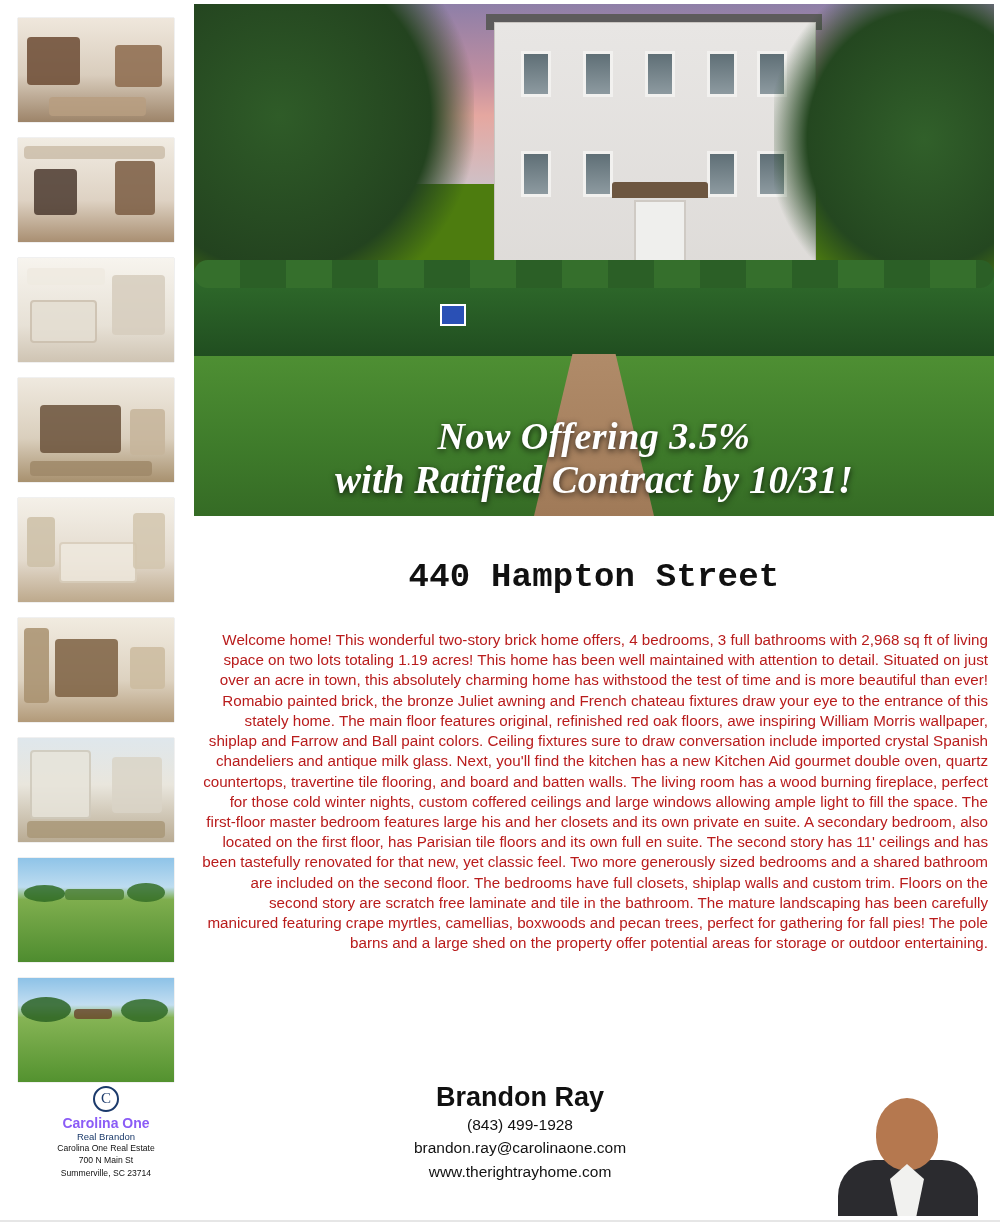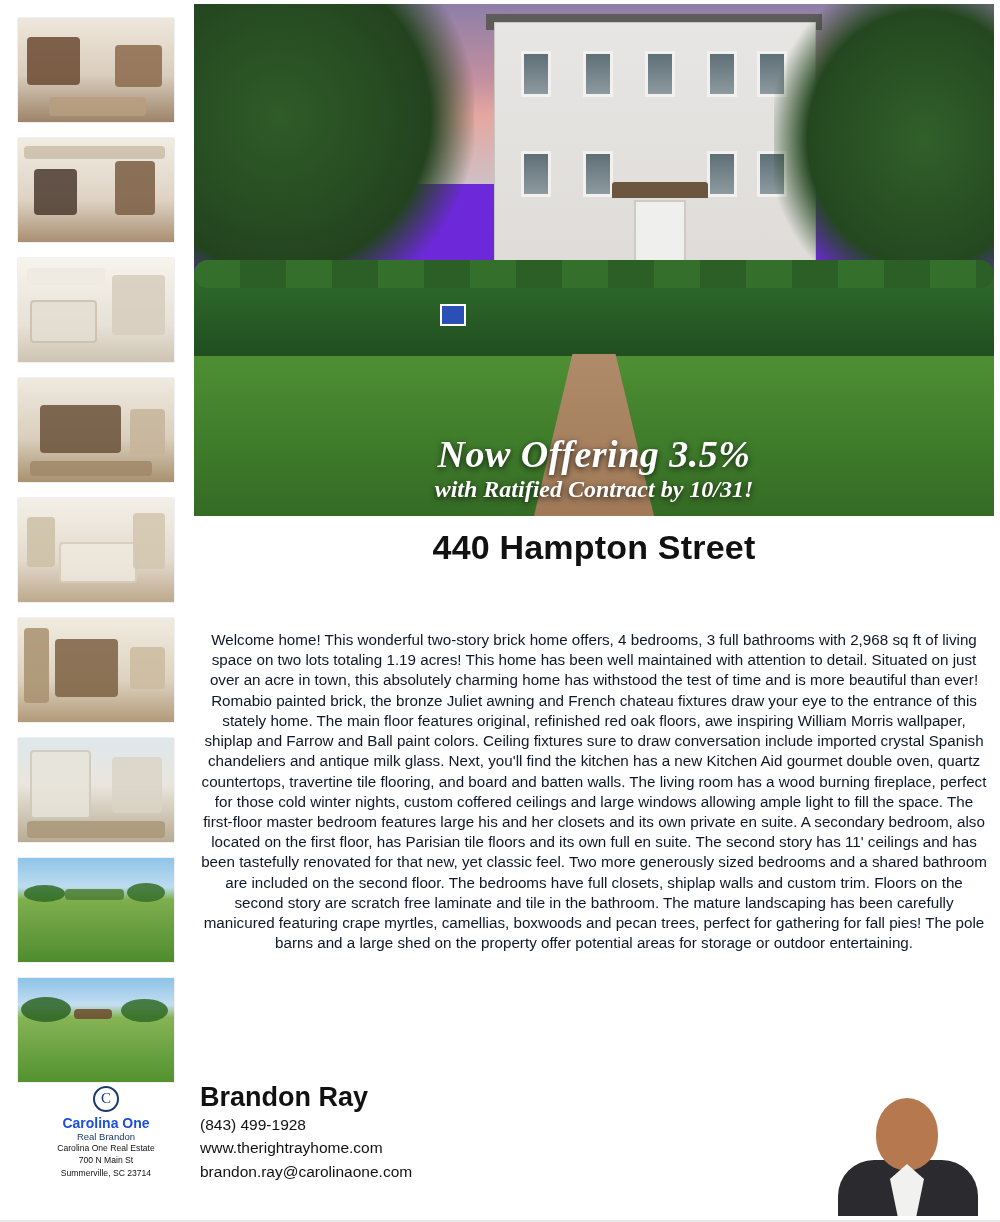--- a/index.html
+++ b/index.html
@@ -87,21 +87,21 @@
   .t-yard2 .blobC { left:36%; top:30%; width:24%; height:9%; background:#6b4a2e; }
 
   
   #hero {
     position: absolute;
     left: 194px;
     top: 4px;
     width: 800px;
     height: 512px;
     overflow: hidden;
-    background: #6d28d9;
+    background: #4d7c0f;
   }
   #hero .hero-sky {
     position: absolute; left:0; right:0; top:0; height: 180px;
     background: linear-gradient(180deg, #8e7fa8 0%, #c08ea0 40%, #e5a7a0 62%, #cfc0c6 100%);
   }
   #hero .hero-house {
     position: absolute;
     left: 300px; top: 18px; width: 320px; height: 300px;
     background: linear-gradient(180deg,#e8e6e4 0%, #dcd9d6 100%);
     border: 1px solid #c9c5c1;
@@ -164,51 +164,52 @@
     font-style: italic;
     text-shadow: 0 2px 6px rgba(0,0,0,.75);
   }
   #hero .overlay-line1 {
     font-size: 38px;
     font-weight: bold;
     letter-spacing: .5px;
     line-height: 1.12;
   }
   #hero .overlay-line2 {
-    font-size: 24px;
+    font-size: 39px;
     font-weight: bold;
     line-height: 1.2;
   }
 
   
   #listing-head {
     position: absolute;
-    left: 194px; top: 528px; width: 800px;
+    left: 194px; top: 558px; width: 800px;
     text-align: center;
+    font-family: Liberation Mono, monospace;
   }
   #listing-address {
     font-size: 34px;
     font-weight: bold;
     letter-spacing: .2px;
     margin: 0;
   }
   #listing-sub {
     font-size: 25px;
     font-weight: bold;
     margin-top: 6px;
   }
 
   
   #description {
     position: absolute;
     left: 200px; top: 630px; width: 788px;
-    text-align: center;
+    text-align: right;
     font-size: 15.2px;
     line-height: 1.33;
-    color: #0f172a;
+    color: #b91c1c;
   }
   #description p { margin: 0 0 8px 0; }
 
   
   #footer { position: absolute; left:0; top: 1078px; width: 1000px; height: 144px; }
 
   #brand-block {
     position: absolute;
     left: 18px; top: 8px; width: 176px;
     text-align: center;
@@ -216,29 +217,29 @@
   #brand-logo-mark {
     width: 26px; height: 26px; border-radius: 50%;
     border: 2px solid #1b3a6b; margin: 0 auto 3px auto;
     position: relative; box-sizing: border-box;
   }
   #brand-logo-mark:after {
     content: "C";
     position: absolute; left:0; right:0; top:2px;
     font-size: 15px; color:#1b3a6b; font-family:"Liberation Serif", serif;
   }
-  #brand-name { font-size: 14px; font-weight: bold; color:#1d4ed8; }
+  #brand-name { font-size: 14px; font-weight: bold; color:#8b5cf6; }
   #brand-sub  { font-size: 9.5px; color:#1b3a6b; }
   #brand-addr {
     font-size: 8.6px; line-height: 1.45; color:#111;
   }
 
   #agent-block {
     position: absolute;
-    left: 200px; top: 4px; width: 640px; 
+    left: 200px; top: 4px; width: 640px; text-align: center;
   }
   #agent-name { font-size: 27px; font-weight: bold; }
   #agent-contact { font-size: 15.5px; line-height: 1.5; }
 
   #agent-photo {
     position: absolute;
     right: 8px; top: 12px;
     width: 168px; height: 126px;
     overflow: hidden;
   }
@@ -360,22 +361,22 @@
       <div>Carolina One Real Estate</div>
       <div>700 N Main St</div>
       <div>Summerville, SC 23714</div>
     </div>
   </div>
 
   <div id="agent-block">
     <div id="agent-name">Brandon Ray</div>
     <div id="agent-contact">
       <div>(843) 499-1928</div>
+      <div>brandon.ray@carolinaone.com</div>
       <div>www.therightrayhome.com</div>
-      <div>brandon.ray@carolinaone.com</div>
     </div>
   </div>
 
   <div id="agent-photo">
     <div class="suit"></div>
     <div class="head"></div>
     <div class="shirt"></div>
   </div>
 
   <div id="bottom-rule"></div>

